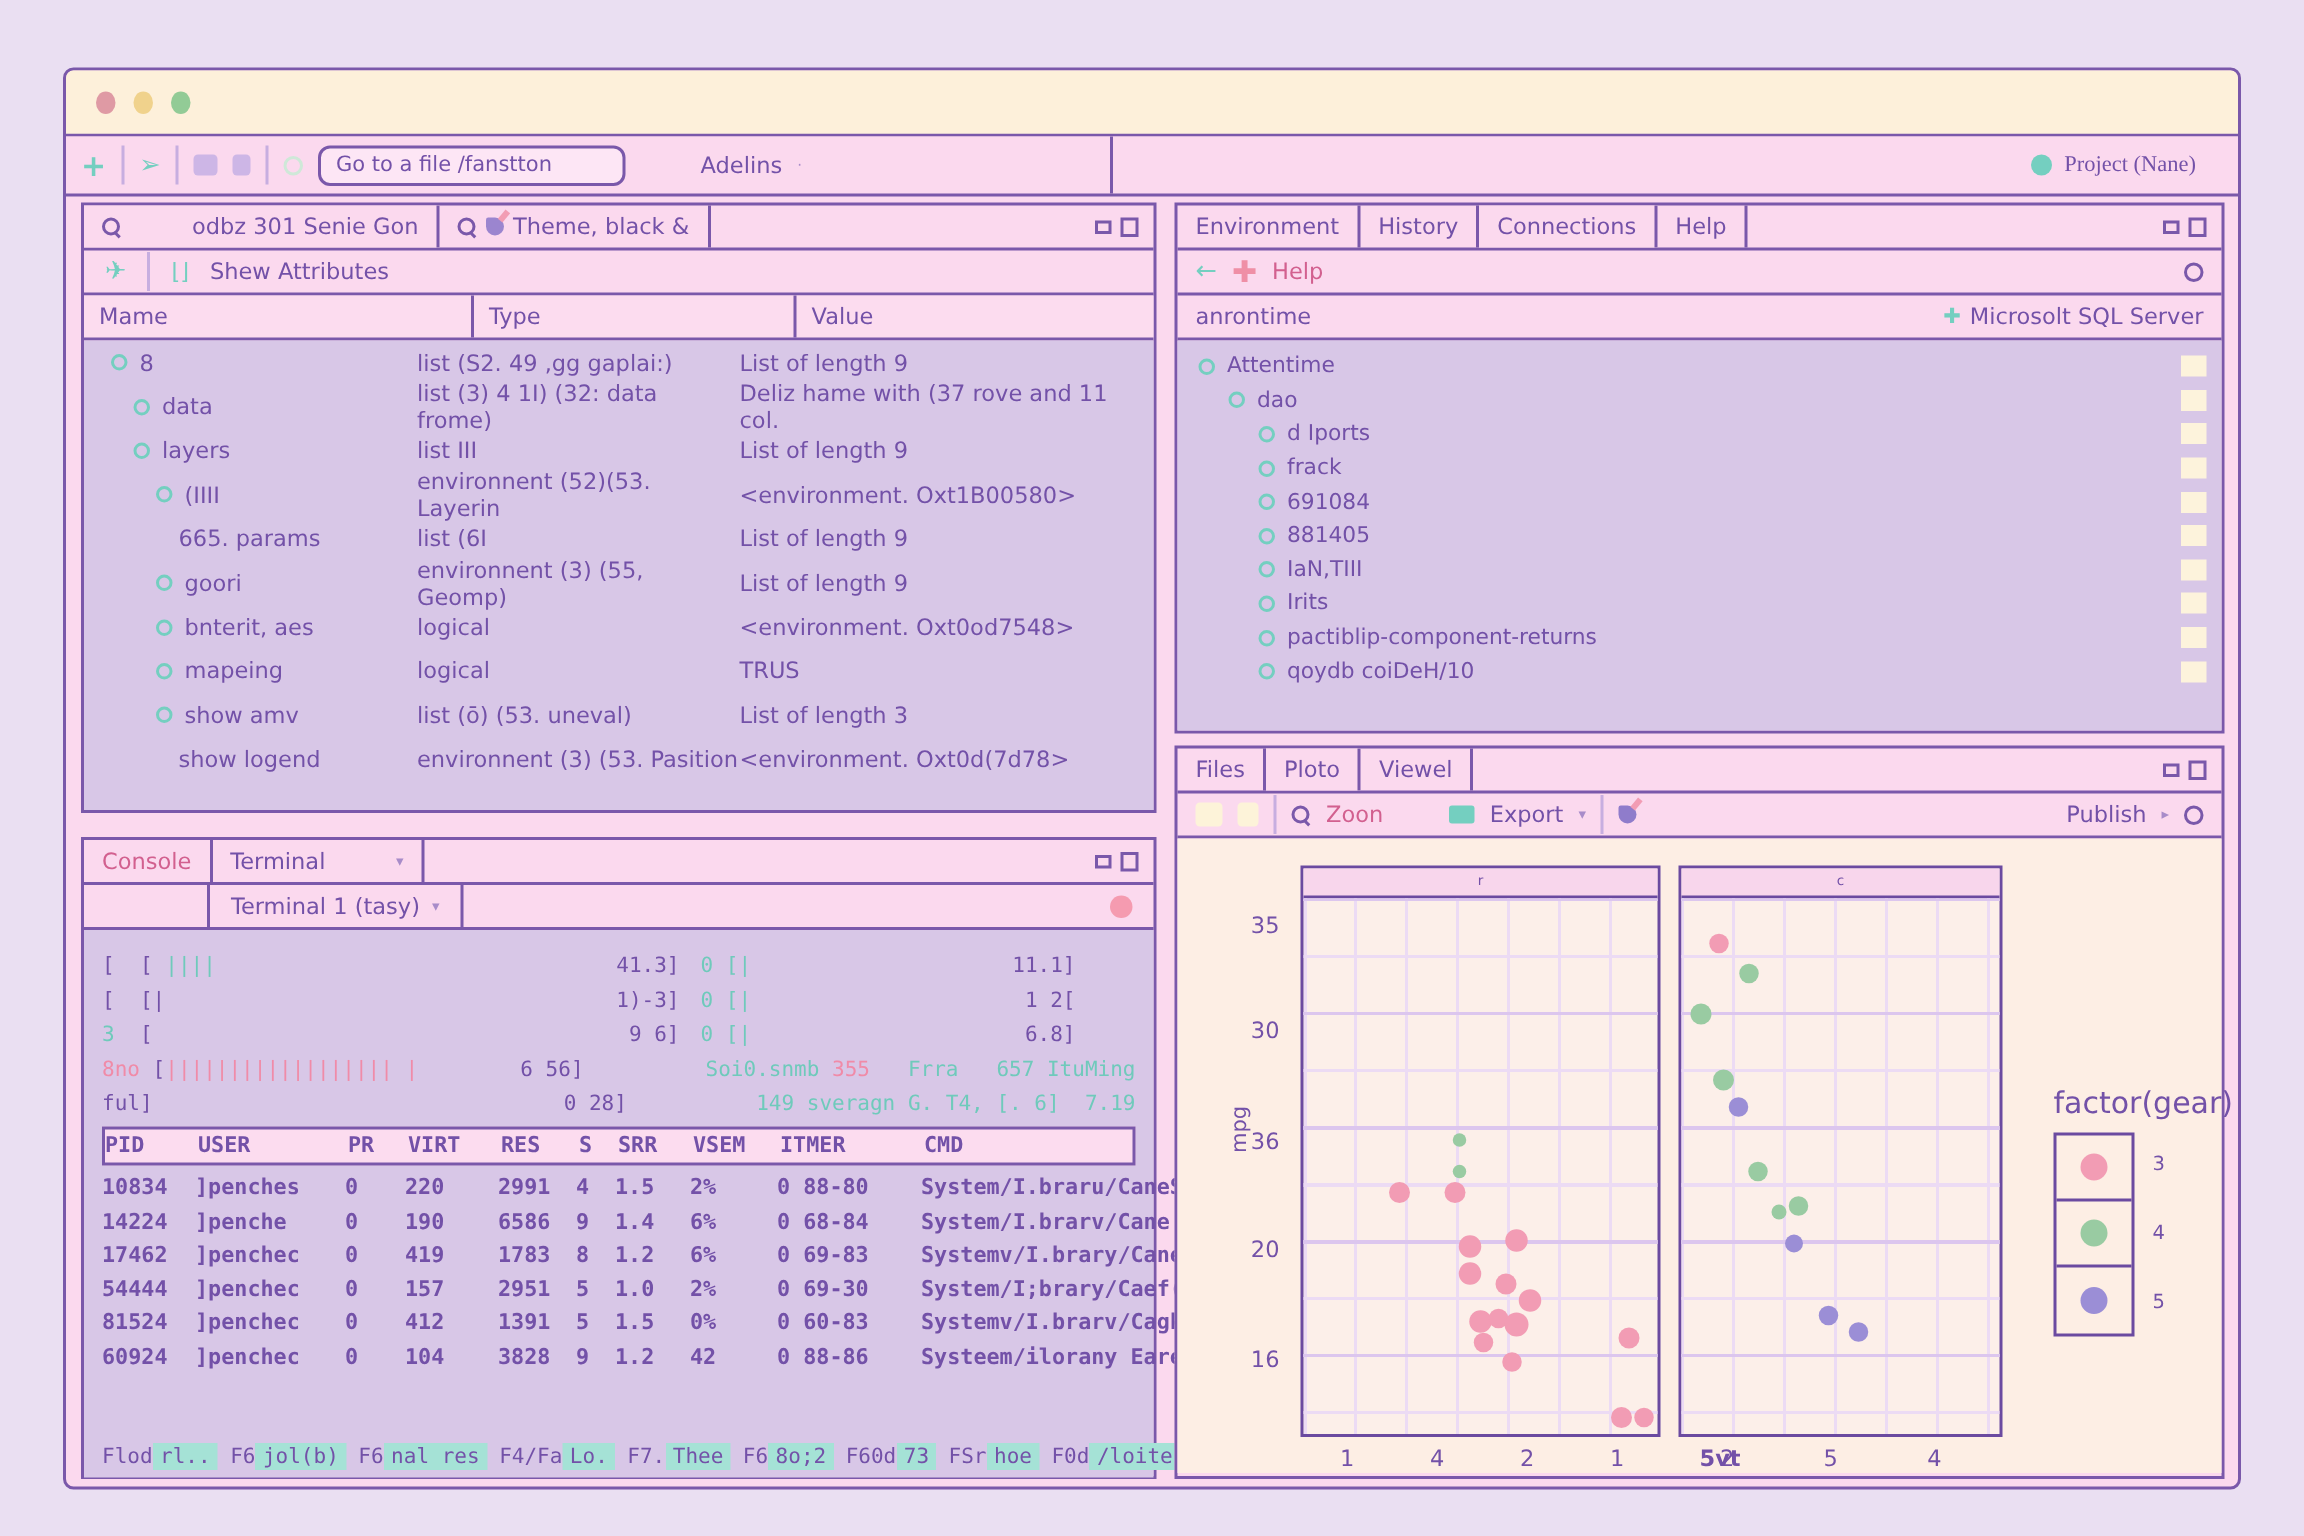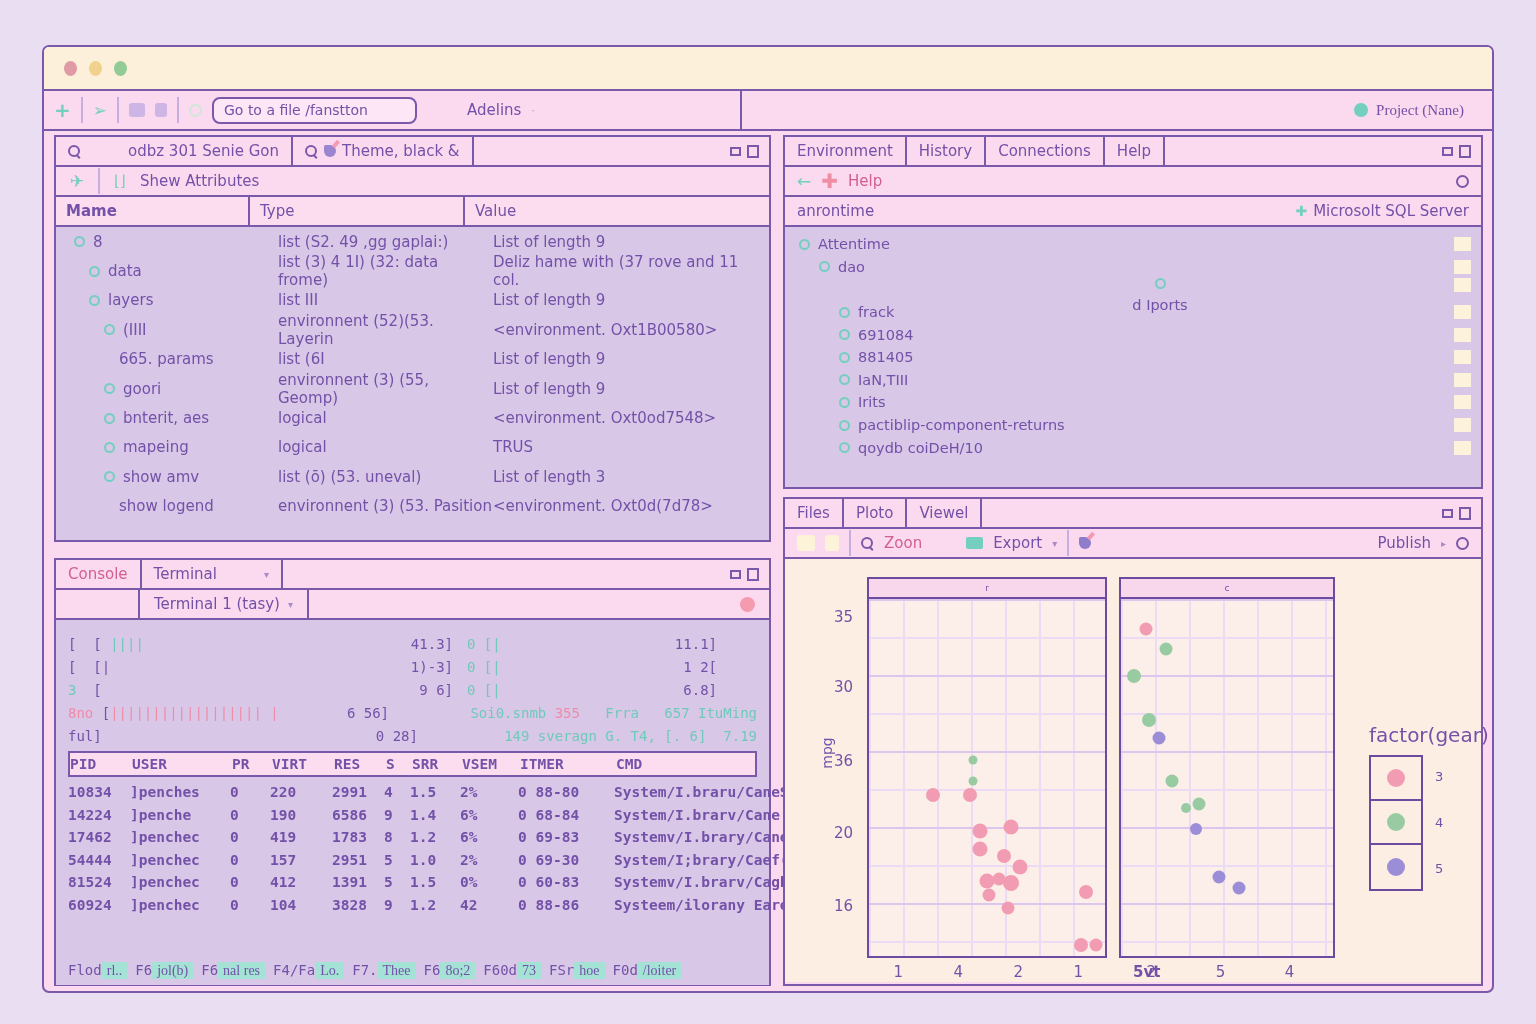--- a/index.html
+++ b/index.html
@@ -50,39 +50,39 @@
   .arrow-teal{color:var(--teal);font-size:17px;}
   .blob{width:16px;height:14px;background:#cdb6e6;border-radius:3px;}
   .blob.small{width:12px;height:14px;}
   .cream-blob{width:18px;height:16px;background:#fdf3d9;border-radius:3px;}
   .teal-rect{width:17px;height:12px;background:var(--teal);border-radius:2px;}
   .brush{width:12px;height:12px;background:#8f7ccb;border-radius:2px 8px 8px 8px;position:relative;}
   .brush::after{content:"";position:absolute;right:-2px;top:-5px;width:4px;height:8px;background:#f29cb4;transform:rotate(40deg);}
   
   .envgrid-head{height:30px;display:flex;border-bottom:2px solid var(--bd);font-size:15px;background:var(--pink2);}
   .envgrid-head div{display:flex;align-items:center;padding-left:10px;}
-  .gc1{width:192px;font-weight:bold;} .gc2{width:215px;border-left:2px solid var(--bd);} .gc3{flex:1;border-left:2px solid var(--bd);}
+  .gc1{width:258px;} .gc2{width:215px;border-left:2px solid var(--bd);} .gc3{flex:1;border-left:2px solid var(--bd);}
   .env-body{background:var(--lav);height:313px;overflow:hidden;font-size:15px;}
   .erow{display:flex;height:29.4px;align-items:center;}
   .erow .c1{width:222px;display:flex;align-items:center;gap:8px;}
   .erow .c2{width:215px;} .erow .c3{flex:1;}
   
   .term-content{background:var(--lav);height:365px;position:relative;
                 font-family:"DejaVu Sans Mono","Liberation Mono",monospace;font-size:14px;padding:12px 12px 0 12px;}
   .mline{display:flex;height:23px;align-items:center;white-space:pre;}
   .mA{width:300px;overflow:hidden;} .mB{width:85px;text-align:right;} .mC{width:78px;padding-left:14px;} .mD{flex:1;padding-left:14px;}
   .mD.right{text-align:right;padding-right:40px;}
   .seg-purple{color:var(--txt);} .seg-teal{color:#6fcabb;} .seg-pink{color:#f08ba8;}
   .proc{margin-top:4px;font-weight:bold;}
   .prow{display:grid;grid-template-columns:62px 100px 40px 62px 52px 26px 50px 58px 96px 1fr;
         height:22.5px;align-items:center;font-size:14.5px;white-space:nowrap;}
   .proc-header{border:2px solid var(--bd);background:var(--pink2);height:26px;margin-bottom:4px;}
   .proc-header .prow{height:22px;}
   .fkeys{position:absolute;left:12px;right:12px;bottom:6px;display:flex;gap:8px;font-size:14px;white-space:nowrap;}
-  .fk .fklab{background:var(--teal-bg);color:var(--txt);padding:1px 5px;font-family:Liberation Serif, serif;}
+  .fk .fklab{background:var(--teal-bg);color:var(--txt);padding:1px 5px;}
   
   .conn-row{height:30px;border-bottom:2px solid var(--bd);display:flex;align-items:center;padding:0 12px;font-size:15px;}
   .conn-tree{background:var(--lav);height:260px;padding-top:6px;font-size:14.5px;}
   .trow{height:22.6px;display:flex;align-items:center;gap:8px;position:relative;}
   .trow .csq{position:absolute;right:10px;width:17px;height:14px;background:#fdf3dc;}
   
   .plot-content{position:relative;background:var(--plotbg);height:423px;}
   .panel{position:absolute;border:2px solid var(--bd-dark);background:#fcefe9;}
   .strip{height:20px;background:#f8d6ec;border-bottom:2px solid var(--bd-dark);
          display:flex;align-items:center;justify-content:center;font-size:9px;color:var(--txt);}
@@ -420,21 +420,21 @@
         <div class="trow" style="padding-left: 14px;">
           <span class="tree-ring"></span>
           <span>Attentime</span>
           <span class="csq"></span>
         </div>
         <div class="trow" style="padding-left: 34px;">
           <span class="tree-ring"></span>
           <span>dao</span>
           <span class="csq"></span>
         </div>
-        <div class="trow" style="padding-left: 54px; flex-direction: column;">
+        <div class="trow" style="padding-left: 54px;">
           <span class="tree-ring"></span>
           <span>d Iports</span>
           <span class="csq"></span>
         </div>
         <div class="trow" style="padding-left: 54px;">
           <span class="tree-ring"></span>
           <span>frack</span>
           <span class="csq"></span>
         </div>
         <div class="trow" style="padding-left: 54px;">

